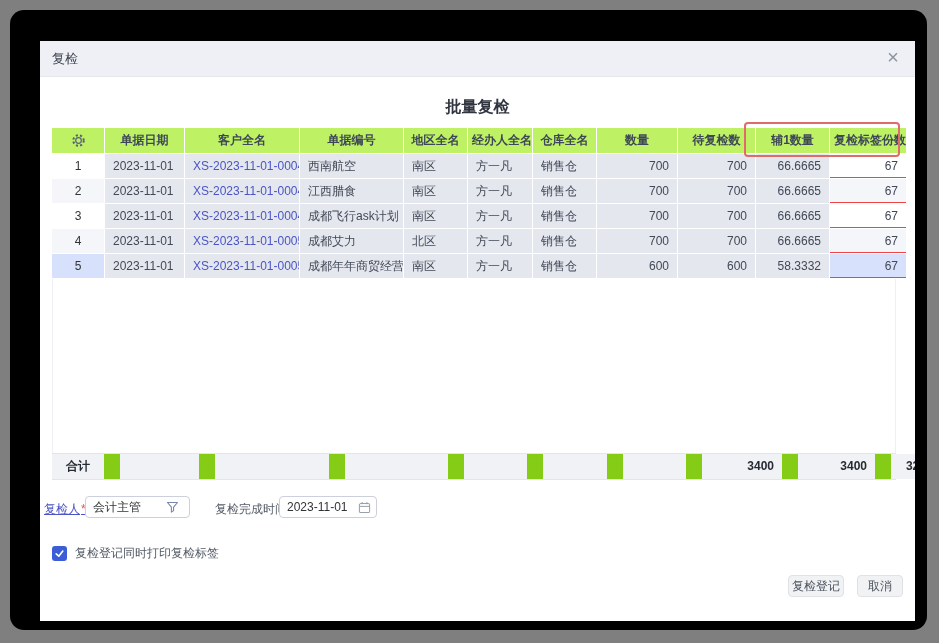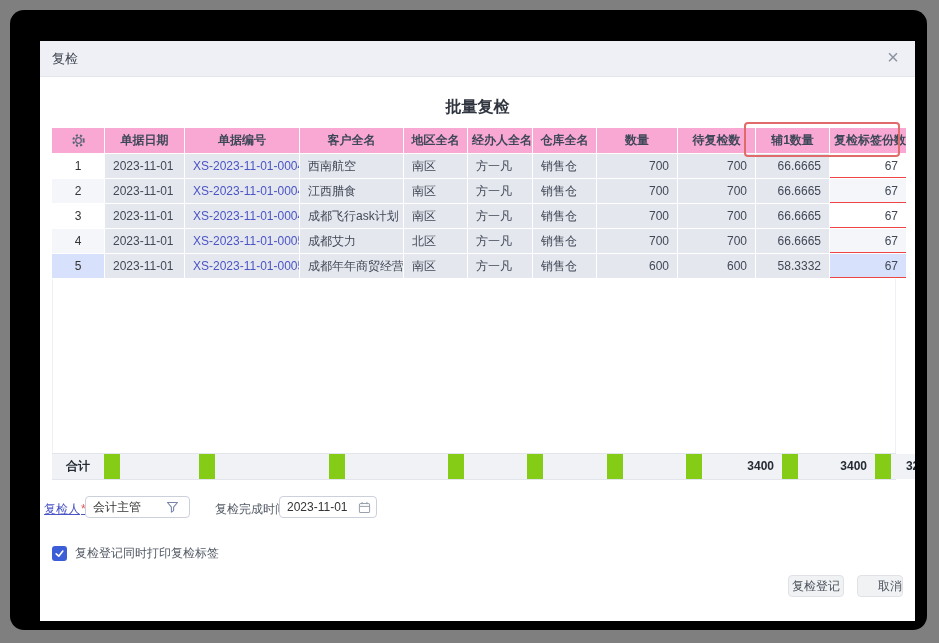--- a/index.html
+++ b/index.html
@@ -38,21 +38,21 @@
   .tr{
     display:grid;
     grid-template-columns:52px 79px 114px 103px 63px 64px 63px 80px 77px 73px 76px;
     column-gap:1px;margin-bottom:1px;
   }
   .th,.td{
     height:24px;line-height:24px;font-size:12px;overflow:hidden;
     white-space:nowrap;box-sizing:border-box;padding:0 8px;
   }
   .th{
-    height:25px;line-height:25px;background:#f9a8d4;color:#3d4757;
+    height:25px;line-height:25px;background:#bef264;color:#3d4757;
     font-weight:700;text-align:center;padding:0 4px;
   }
   .th.gear{display:flex;align-items:center;justify-content:center;}
   .td{background:#e4e7ee;color:#414856;text-align:left;}
   .td.num{text-align:right;}
   .td.rownum{background:#fff;text-align:center;color:#333;}
   .td.edit{background:#fff;text-align:right;border-bottom:1px solid #ef4444;}
   .tr.even .td.rownum{background:#f4f6fa;}
   .tr.even .td.edit{background:#f4f6fa;}
   .tr.selected .td.rownum,.tr.selected .td.edit{background:#d7e1fb;}
@@ -107,21 +107,21 @@
   }
   .check-label{font-size:12px;color:#545b66;margin-left:8px;}
 
   .btn{
     position:absolute;top:534px;height:22px;border-radius:4px;
     background:#f1f2f4;border:1px solid #e0e2e7;color:#4d535e;
     font-size:12px;line-height:20px;text-align:center;cursor:pointer;
     box-sizing:border-box;
   }
   .btn-register{left:748px;width:56px;}
-  .btn-cancel{left:817px;width:46px;text-align:right;}
+  .btn-cancel{left:817px;width:46px;}
 </style>
 </head>
 <body>
 
 <div class="window">
   <div class="dialog">
 
     <div class="dialog-header">
       <span class="dialog-title">复检</span>
       <span class="close-btn">×</span>
@@ -133,22 +133,22 @@
         <div class="tr">
           <div class="th gear">
             <svg width="15" height="15" viewBox="0 0 16 16">
               <g fill="none" stroke="#5a6375">
                 <circle cx="8" cy="8" r="3" stroke-width="1.3"></circle>
                 <circle cx="8" cy="8" r="5.6" stroke-width="2.1" stroke-dasharray="2.3 2.25"></circle>
               </g>
             </svg>
           </div>
           <div class="th">单据日期</div>
+          <div class="th">客户全名</div>
           <div class="th">单据编号</div>
-          <div class="th">客户全名</div>
           <div class="th">地区全名</div>
           <div class="th">经办人全名</div>
           <div class="th">仓库全名</div>
           <div class="th">数量</div>
           <div class="th">待复检数</div>
           <div class="th">辅1数量</div>
           <div class="th">复检标签份数</div>
         </div>
         <div class="tr odd">
           <div class="td rownum">1</div>

